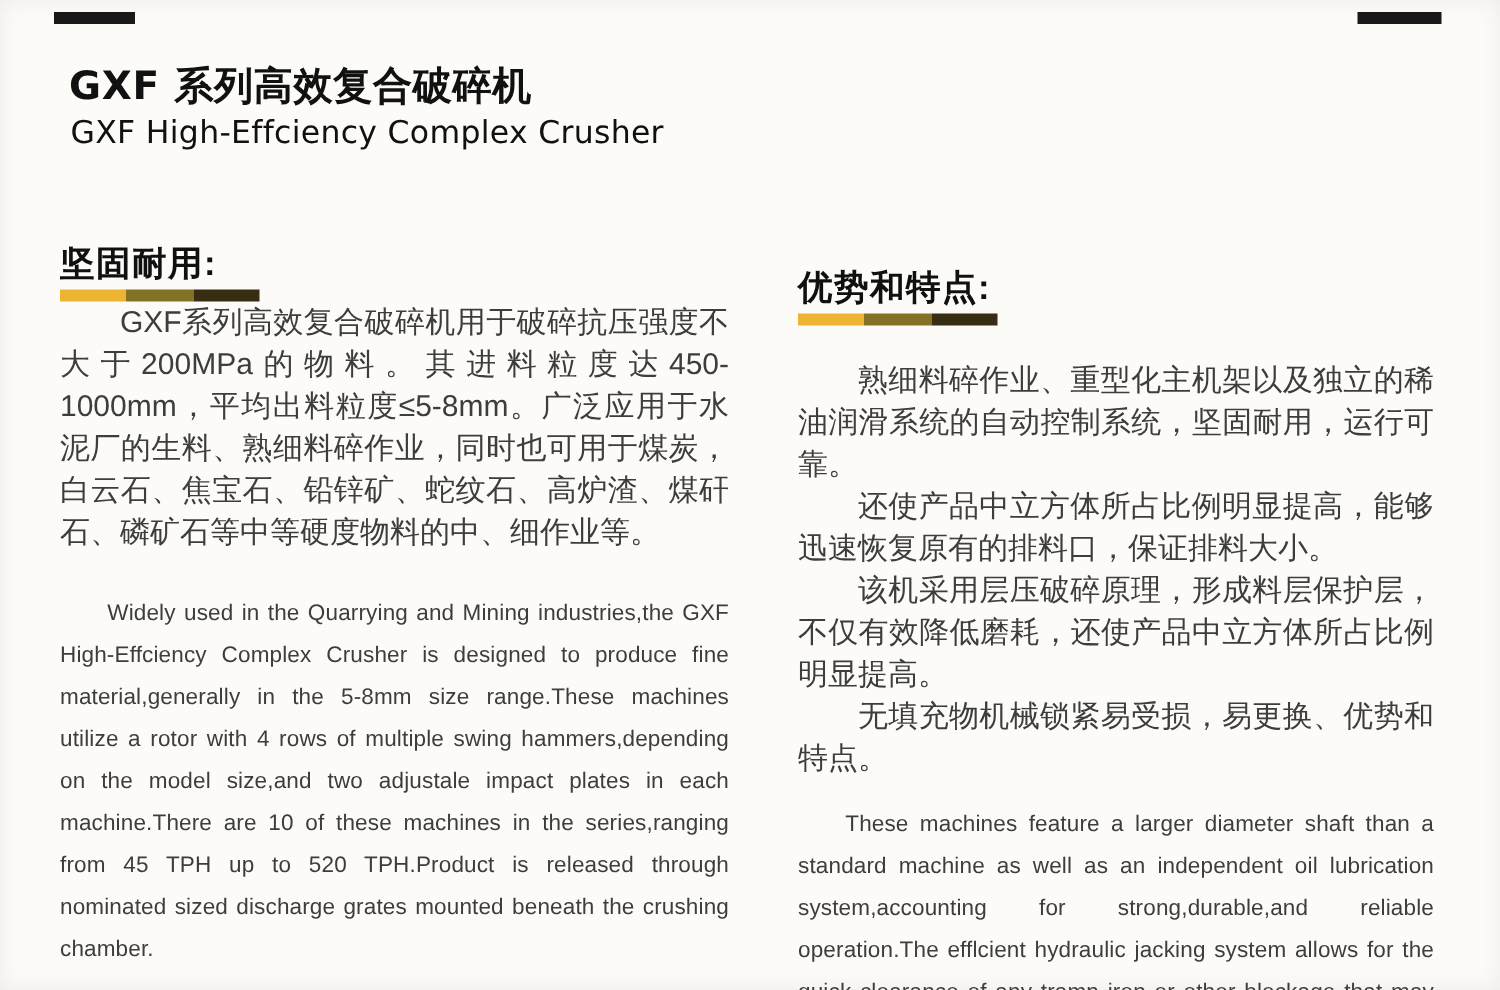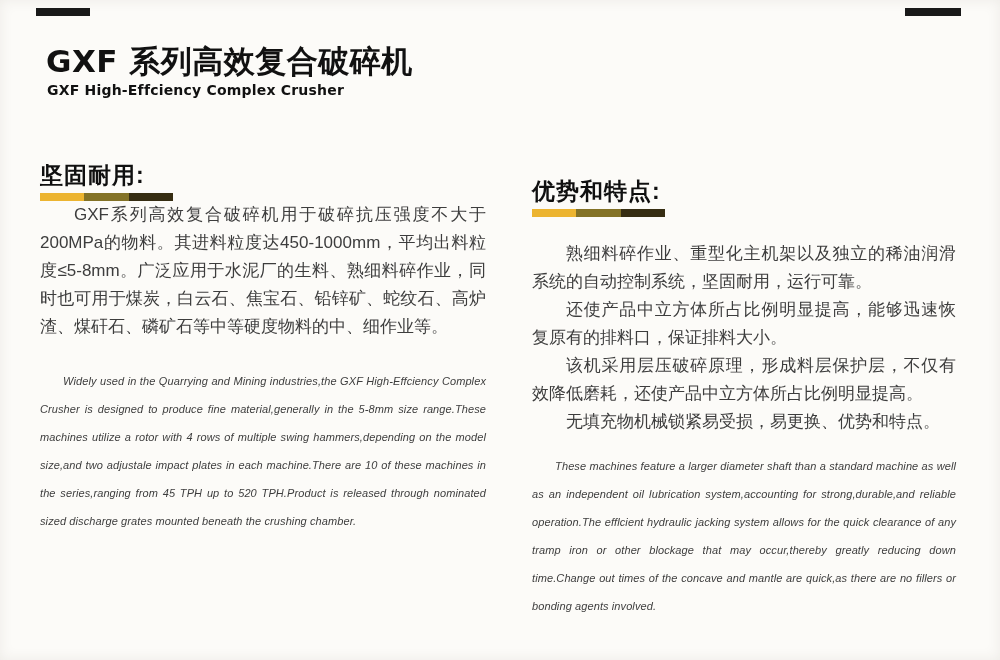--- a/index.html
+++ b/index.html
@@ -26,31 +26,31 @@
   }
   .corner-mark{
     position:absolute;top:8px;height:8px;background:#191919;
   }
   .corner-mark.left{left:36px;width:54px;}
   .corner-mark.right{left:905px;width:56px;}
 
   .page-header{position:absolute;left:46px;top:44px;}
   .page-title{
     margin:0;
-    font-size:31px;
+    font-size:26px;
     font-weight:bold;
     letter-spacing:0.5px;
     color:var(--ink);
     font-family:"DejaVu Sans","Liberation Sans",sans-serif;
     line-height:1.15;
   }
   .page-subtitle{
     margin:2px 12px 0 1px;
-    font-size:14px;
-    font-weight:bold;
+    font-size:21px;
+    font-weight:normal;
     letter-spacing:0.2px;
     color:var(--ink);
     font-family:"DejaVu Sans","Liberation Sans",sans-serif;
   }
 
   .col{position:absolute;top:160px;}
   .col-left{left:40px;width:446px;}
   .col-right{left:532px;width:424px;margin-top:16px;}
 
   .sec-heading{
@@ -66,36 +66,35 @@
     width:133px;height:8px;
     margin-top:3px;
   }
   .heading-bar .seg{flex:1 1 33.33%;height:100%;}
   .seg.gold{background:var(--bar-gold);}
   .seg.olive{background:var(--bar-olive);}
   .seg.dark{background:var(--bar-dark);}
 
   p.cn{
     margin:0;
-    font-size:17px;
+    font-size:20px;
     line-height:28px;
     color:var(--body-ink);
     text-align:justify;
     text-indent:2em;
   }
   .cn-first{margin-top:23px;}
   p.en{
     margin:0;
-    font-size:11px;
+    font-size:15px;
     line-height:28px;
     color:var(--body-ink);
     text-align:justify;
     text-indent:2.1em;
     letter-spacing:0.1px;
-    font-style:italic;
   }
   .col-left p.en{margin-top:26px;}
   .col-right p.en{margin-top:16px;}
 </style>
 </head>
 <body>
 
 <div class="page">
 
   <div class="corner-mark left"></div>

